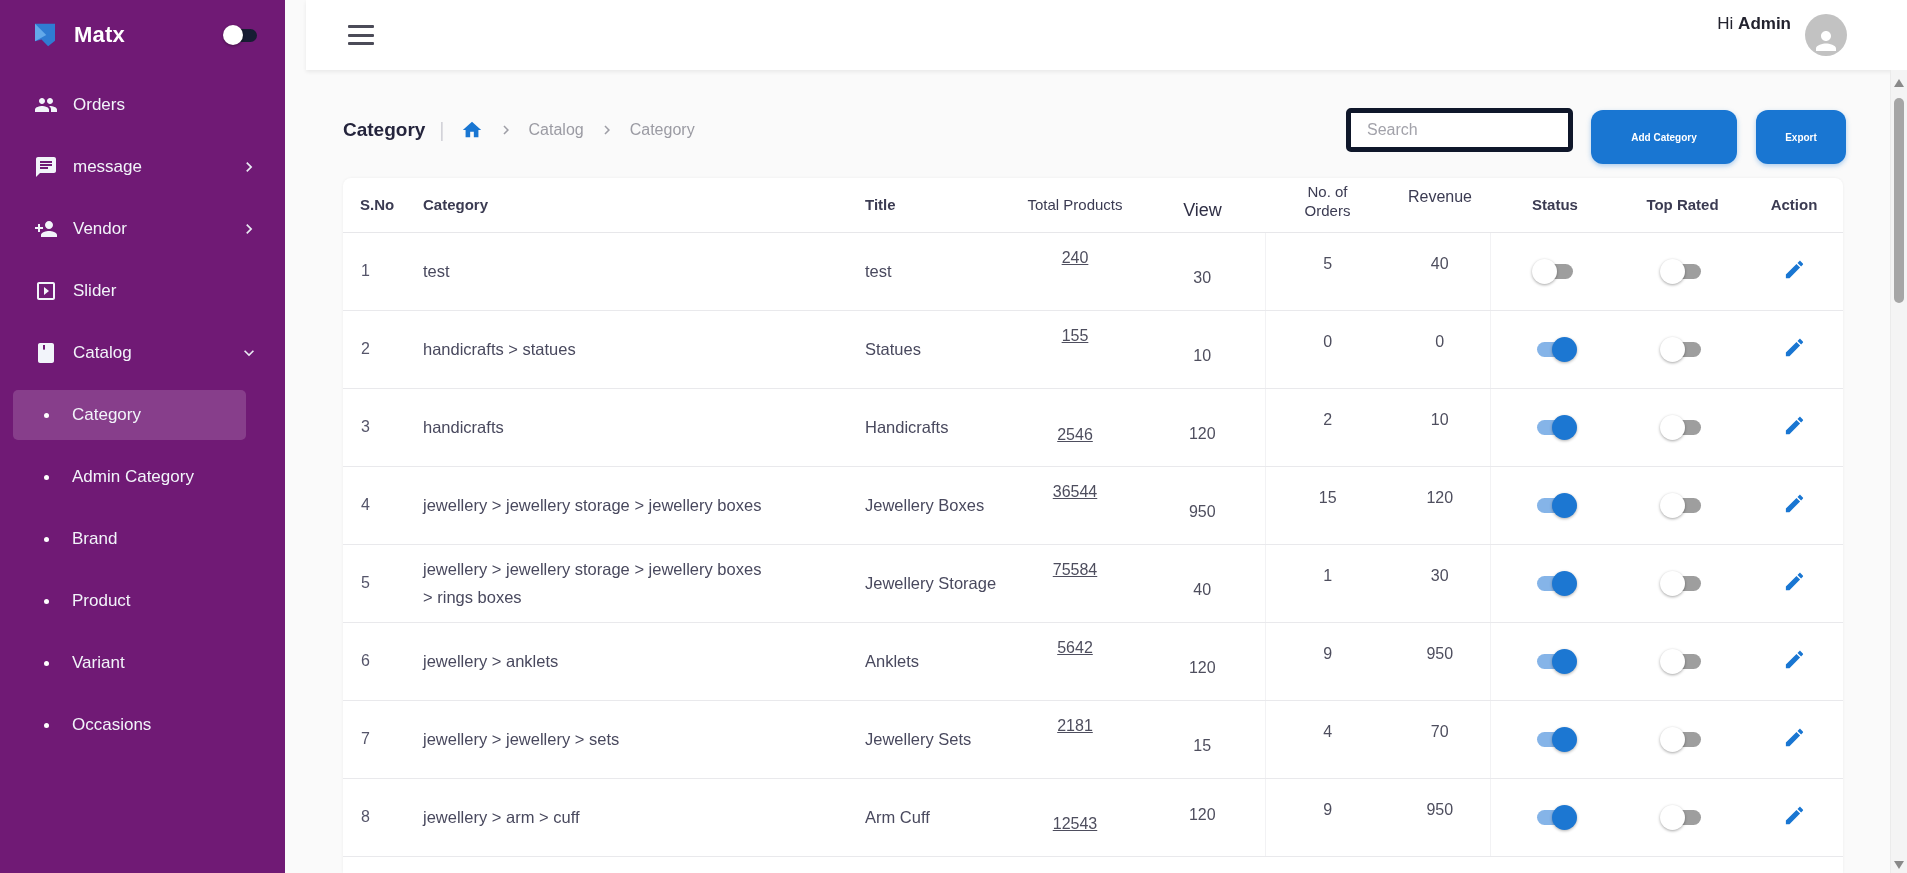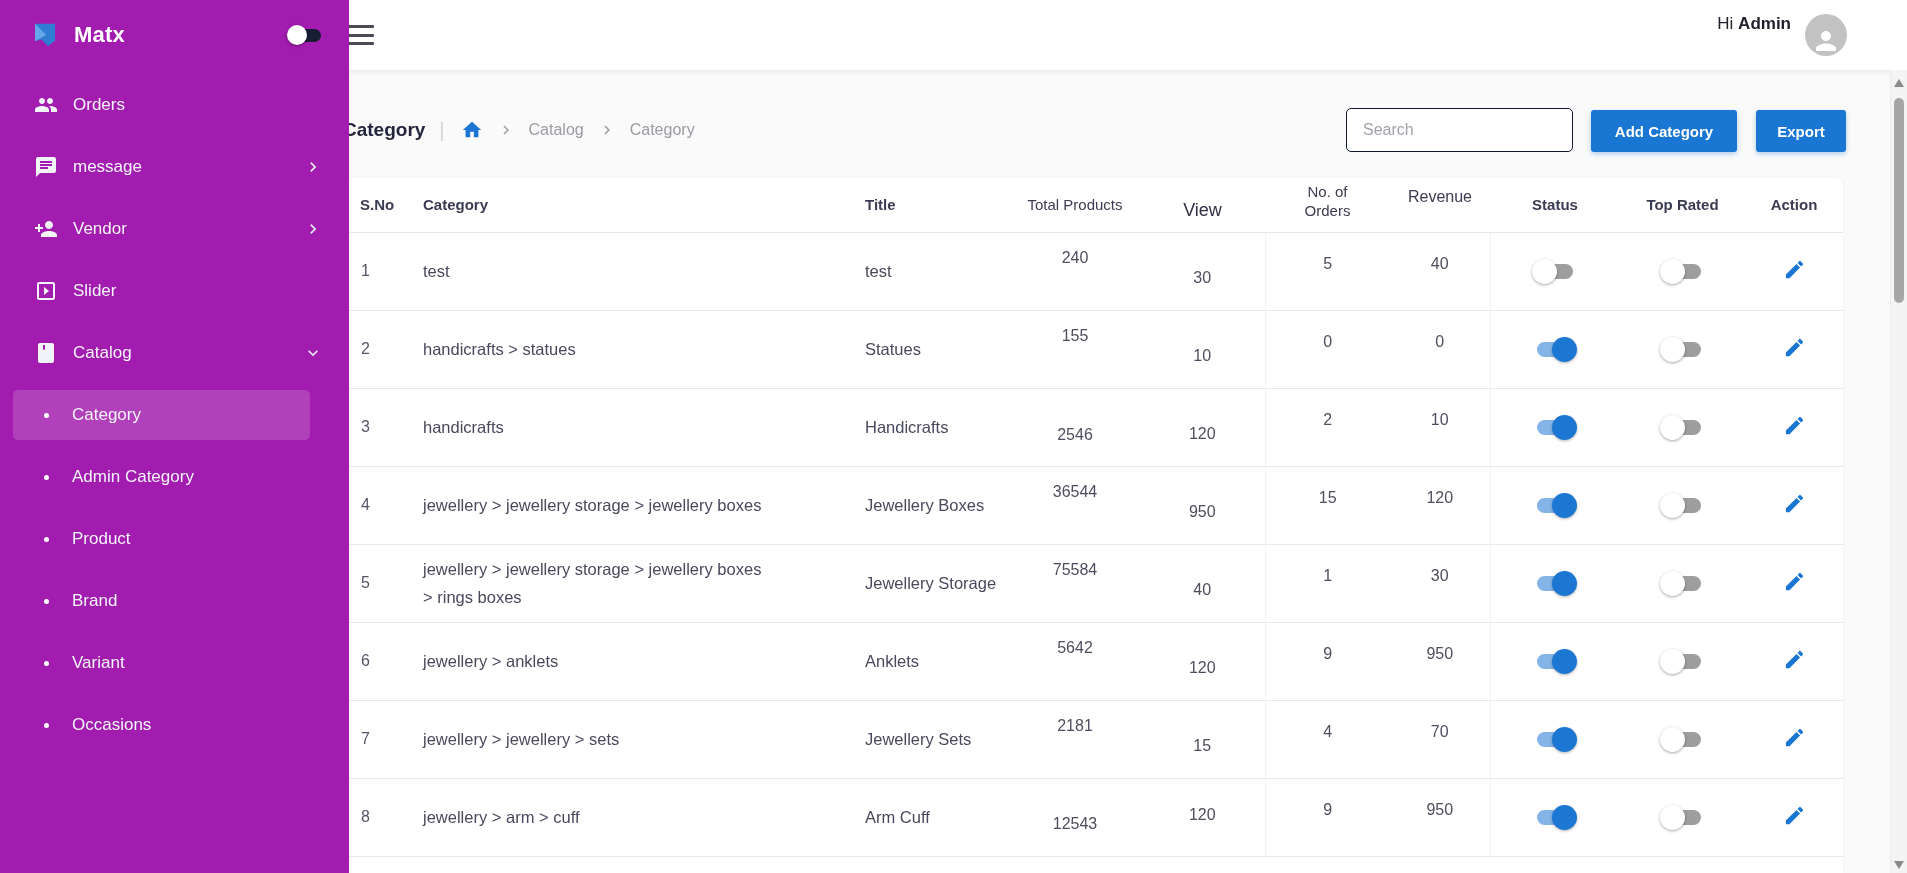--- a/index.html
+++ b/index.html
@@ -1,20 +1,20 @@
 <!DOCTYPE html>
 <html><head>
 <meta charset="utf-8">
 <style>
   * { margin:0; padding:0; box-sizing:border-box; }
   html,body { width:1907px; height:873px; font-family:"Liberation Sans", sans-serif; }
   .screen { position:relative; width:1907px; height:873px; overflow:hidden; background:#fafafa; }
 
   
-  .sidebar { position:absolute; left:0; top:0; bottom:0; width:349px; background:#a21caf; z-index:10; }
+  .sidebar { position:absolute; left:0; top:0; bottom:0; width:285px; background:#701a75; z-index:10; }
   .sidebar-header { height:70px; display:flex; align-items:center; padding:0 26px 0 30px; }
   .logo-mark { width:30px; height:30px; flex:0 0 auto; }
   .logo-text { color:#ffffff; font-size:22px; font-weight:700; margin-left:14px; letter-spacing:.2px; }
   .side-toggle { margin-left:auto; position:relative; width:36px; height:24px; cursor:pointer; }
   .side-toggle .track { position:absolute; left:6px; top:6px; width:28px; height:13px; border-radius:7px; background:#171d33; }
   .side-toggle .thumb { position:absolute; left:0; top:2px; width:20px; height:20px; border-radius:50%; background:#ffffff; box-shadow:0 1px 3px rgba(0,0,0,.4); }
   .nav { padding-top:4px; }
   .nav-item, .nav-sub { height:62px; display:flex; align-items:center; padding:0 26px 0 34px; cursor:pointer; position:relative; }
   .nav-icon { width:24px; height:24px; fill:#f2f4fa; flex:0 0 auto; }
   .nav-label { color:#f2f4fa; font-size:17px; margin-left:15px; }
@@ -41,23 +41,23 @@
   
   .content { position:absolute; left:0; right:0; top:70px; bottom:0; background:#fafafa; }
   .breadcrumb { position:absolute; left:37px; top:44px; display:flex; align-items:center; height:32px; }
   .page-title { font-size:19px; font-weight:700; color:#24243c; }
   .bc-pipe { color:#d2d2d8; font-size:20px; margin:0 16px 0 14px; font-weight:300; }
   .bc-home { width:22px; height:22px; fill:#1976d2; cursor:pointer; }
   .bc-chev { width:18px; height:18px; fill:#9e9ea6; margin:0 14px; }
   .bc-item { font-size:16px; color:#9b9ba3; cursor:pointer; }
 
   .search-box { position:absolute; left:1040px; top:38px; width:227px; height:44px; }
-  .search-box input { width:100%; height:100%; border:1px solid #0f172a; border-radius:5px; background:#fff; padding:0 16px; font-size:16px; color:#555; outline:none; font-family:"Liberation Sans", sans-serif; }
+  .search-box input { width:100%; height:100%; border:5px solid #0f172a; border-radius:5px; background:#fff; padding:0 16px; font-size:16px; color:#555; outline:none; font-family:"Liberation Sans", sans-serif; }
   .search-box input::placeholder { color:#a2a2aa; }
-  .btn { position:absolute; top:40px; height:42px; border:none; border-radius:3px; background:#1976d2; color:#ffffff; font-size:15px; font-weight:700; cursor:pointer; box-shadow:0 2px 5px rgba(25,118,210,.35); font-family:"Liberation Sans", sans-serif; }
+  .btn { position:absolute; top:40px; height:54px; border:none; border-radius:12px; background:#1976d2; color:#ffffff; font-size:10px; font-weight:700; cursor:pointer; box-shadow:0 2px 5px rgba(25,118,210,.35); font-family:"Liberation Sans", sans-serif; }
   .btn-add { left:1285px; width:146px; }
   .btn-export { left:1450px; width:90px; }
 
   
   .card { position:absolute; left:37px; top:108px; width:1500px; height:695px; background:#ffffff; border-radius:8px 8px 0 0; box-shadow:0 0 3px rgba(0,0,0,.06); }
   table { width:1500px; border-collapse:collapse; table-layout:fixed; }
   col.w-sno{width:67px} col.w-cat{width:440px} col.w-title{width:160px} col.w-total{width:130px}
   col.w-view{width:125px} col.w-orders{width:125px} col.w-rev{width:100px} col.w-status{width:130px}
   col.w-top{width:125px} col.w-act{width:98px}
   thead th { height:54px; font-size:15px; font-weight:700; color:#3b3b52; border-bottom:1px solid #e7e7ea; vertical-align:middle; }
@@ -72,21 +72,21 @@
   th.h-status, th.h-top, th.h-act { text-align:center; font-weight:600; }
   tbody td { height:78px; border-bottom:1px solid #e9e9ec; vertical-align:middle; font-size:16px; color:#4e4e5e; }
   td.c-sno { padding-left:18px; color:#55556a; }
   td.c-cat { padding-left:13px; color:#49495e; font-size:16.5px; }
   td.c-cat .cat-text { display:inline-block; max-width:352px; line-height:28px; }
   td.c-title { padding-left:15px; color:#49495e; font-size:16.5px; }
   td.c-total, td.c-view, td.c-orders, td.c-rev { text-align:center; }
   td.c-orders { border-left:1px solid #f2f2f4; }
   td.c-rev { border-right:1px solid #f2f2f4; }
   td .val { display:inline-block; }
-  td.c-total .val { transform:translateY(-13px); }
+  td.c-total .val { transform:translateY(-13px);text-decoration:underline; }
   td.c-view .val { transform:translateY(7px); }
   td.c-orders .val { transform:translateY(-7px); }
   td.c-rev .val { transform:translateY(-7px); }
   tbody tr:nth-child(3) td.c-total .val { transform:translateY(-2px);margin-top:20px; }
   tbody tr:nth-child(8) td.c-total .val { transform:translateY(7px); }
   tbody tr:nth-child(8) td.c-view .val { transform:translateY(-2px); }
   td.c-status, td.c-top, td.c-action { text-align:center; }
 
   
   .switch { position:relative; display:inline-block; width:46px; height:26px; cursor:pointer; vertical-align:middle; }
@@ -171,27 +171,27 @@
         </div>
         <div class="nav-sub">
           <span class="sub-inner">
             <span class="bullet"></span>
             <span class="nav-label">Admin Category</span>
           </span>
         </div>
         <div class="nav-sub">
           <span class="sub-inner">
             <span class="bullet"></span>
+            <span class="nav-label">Brand</span>
+          </span>
+        </div>
+        <div class="nav-sub">
+          <span class="sub-inner">
+            <span class="bullet"></span>
             <span class="nav-label">Product</span>
-          </span>
-        </div>
-        <div class="nav-sub">
-          <span class="sub-inner">
-            <span class="bullet"></span>
-            <span class="nav-label">Brand</span>
           </span>
         </div>
         <div class="nav-sub">
           <span class="sub-inner">
             <span class="bullet"></span>
             <span class="nav-label">Variant</span>
           </span>
         </div>
         <div class="nav-sub">
           <span class="sub-inner">

